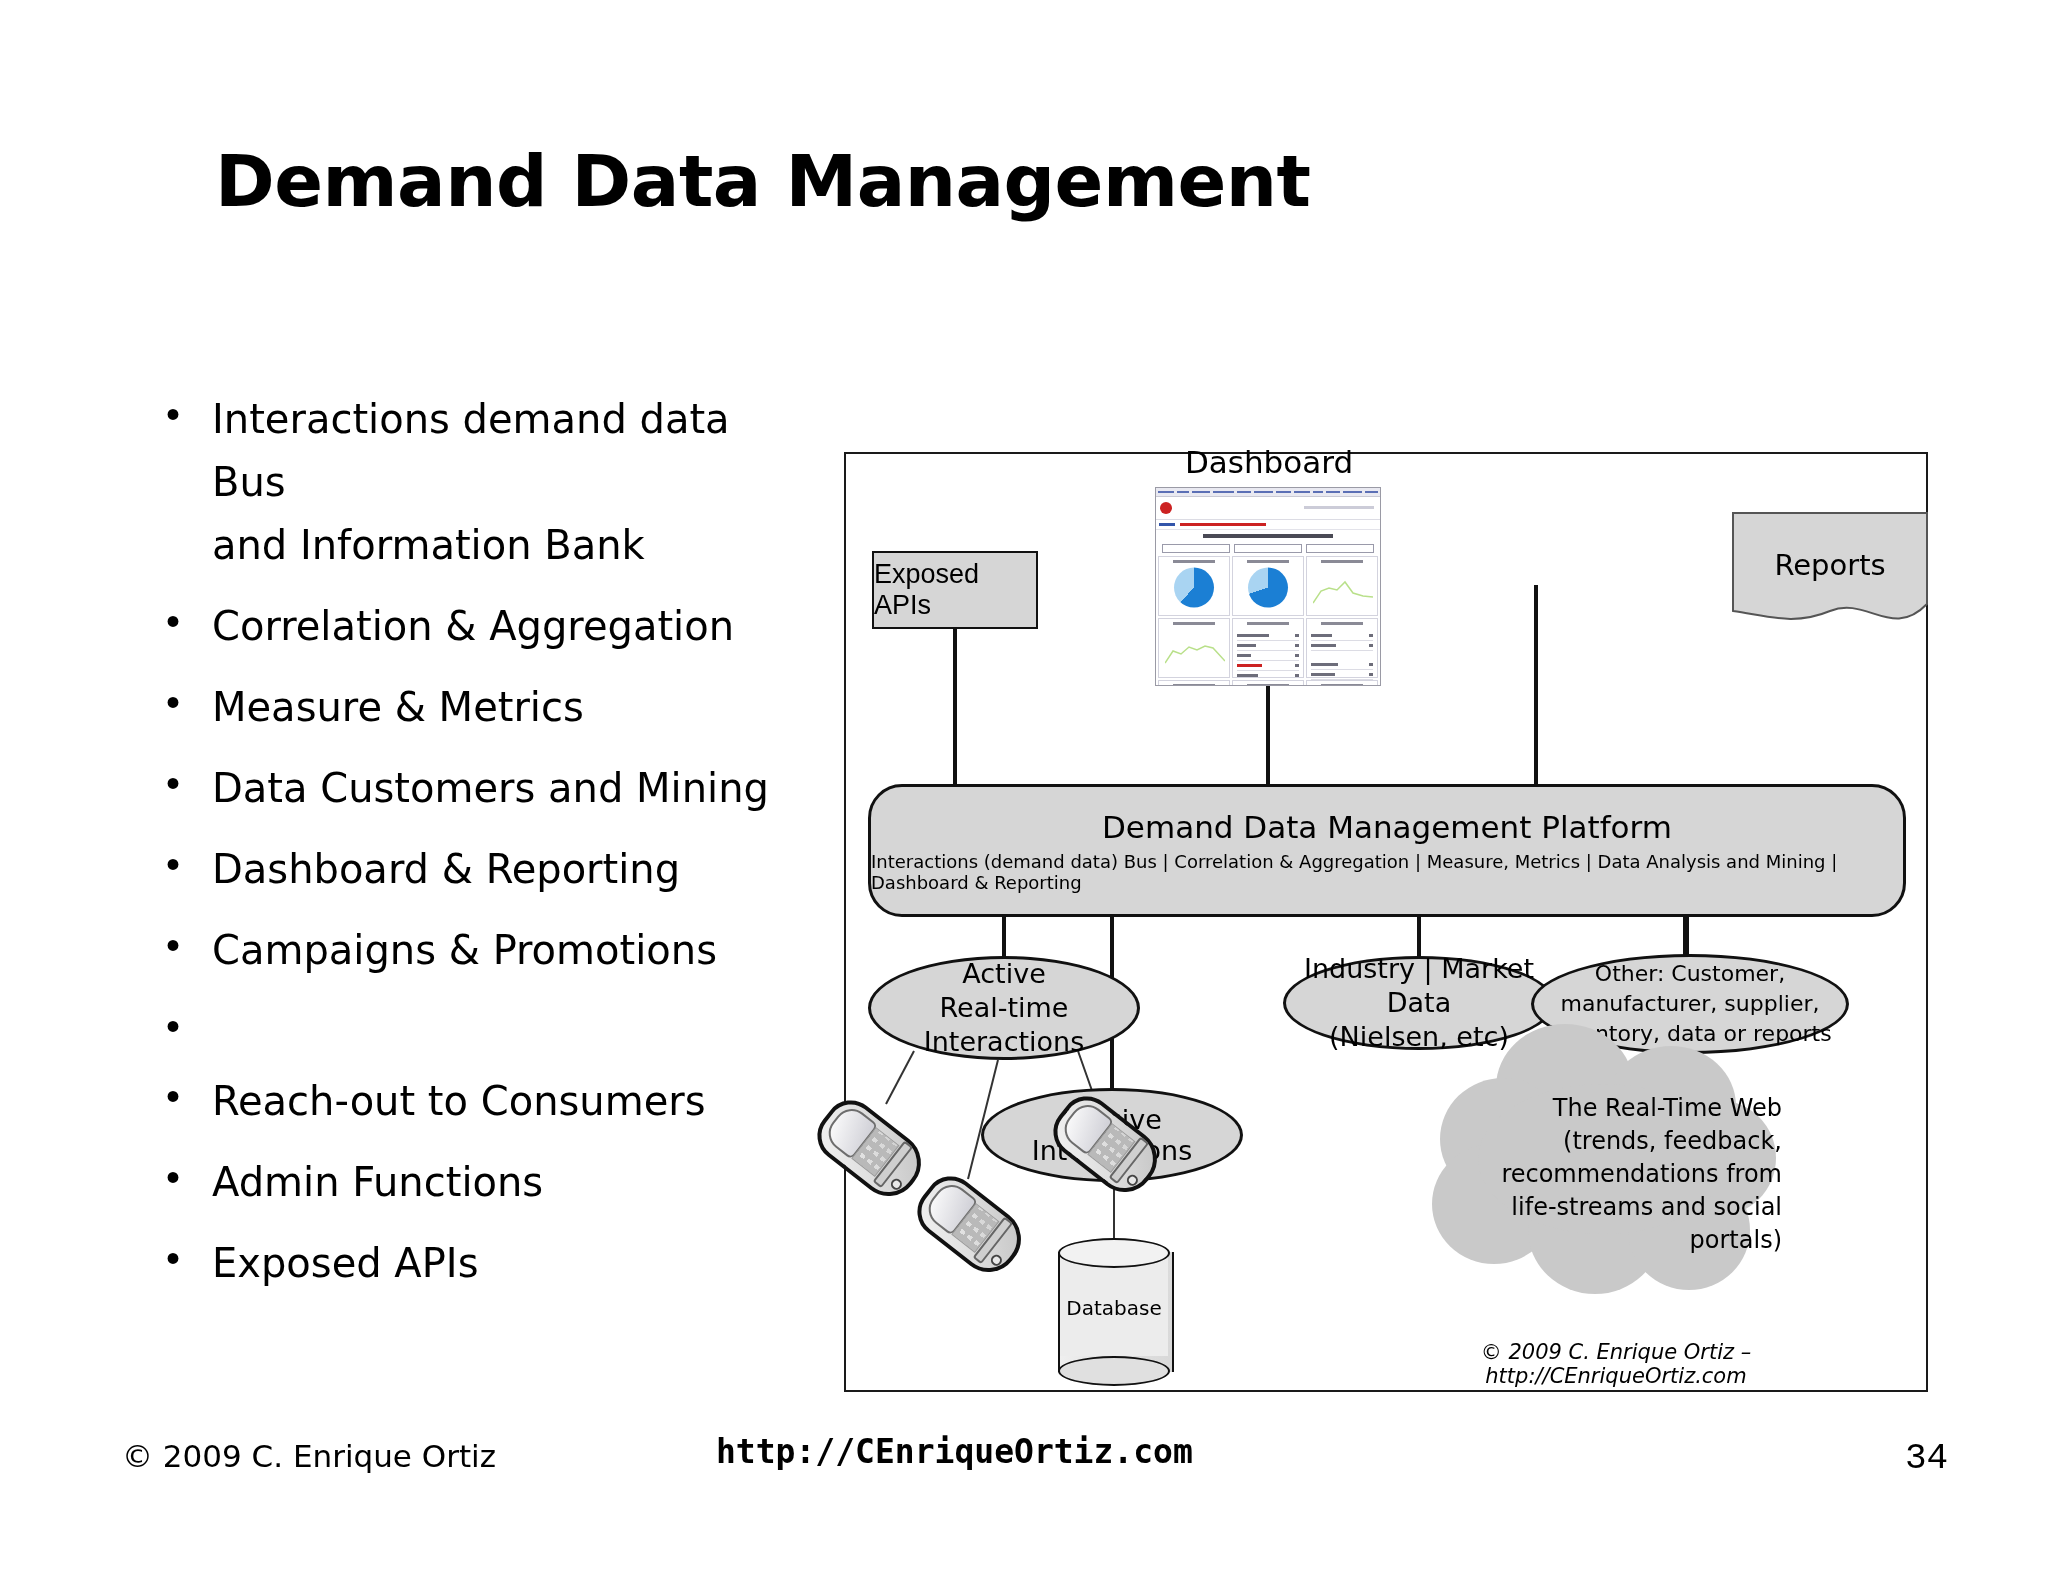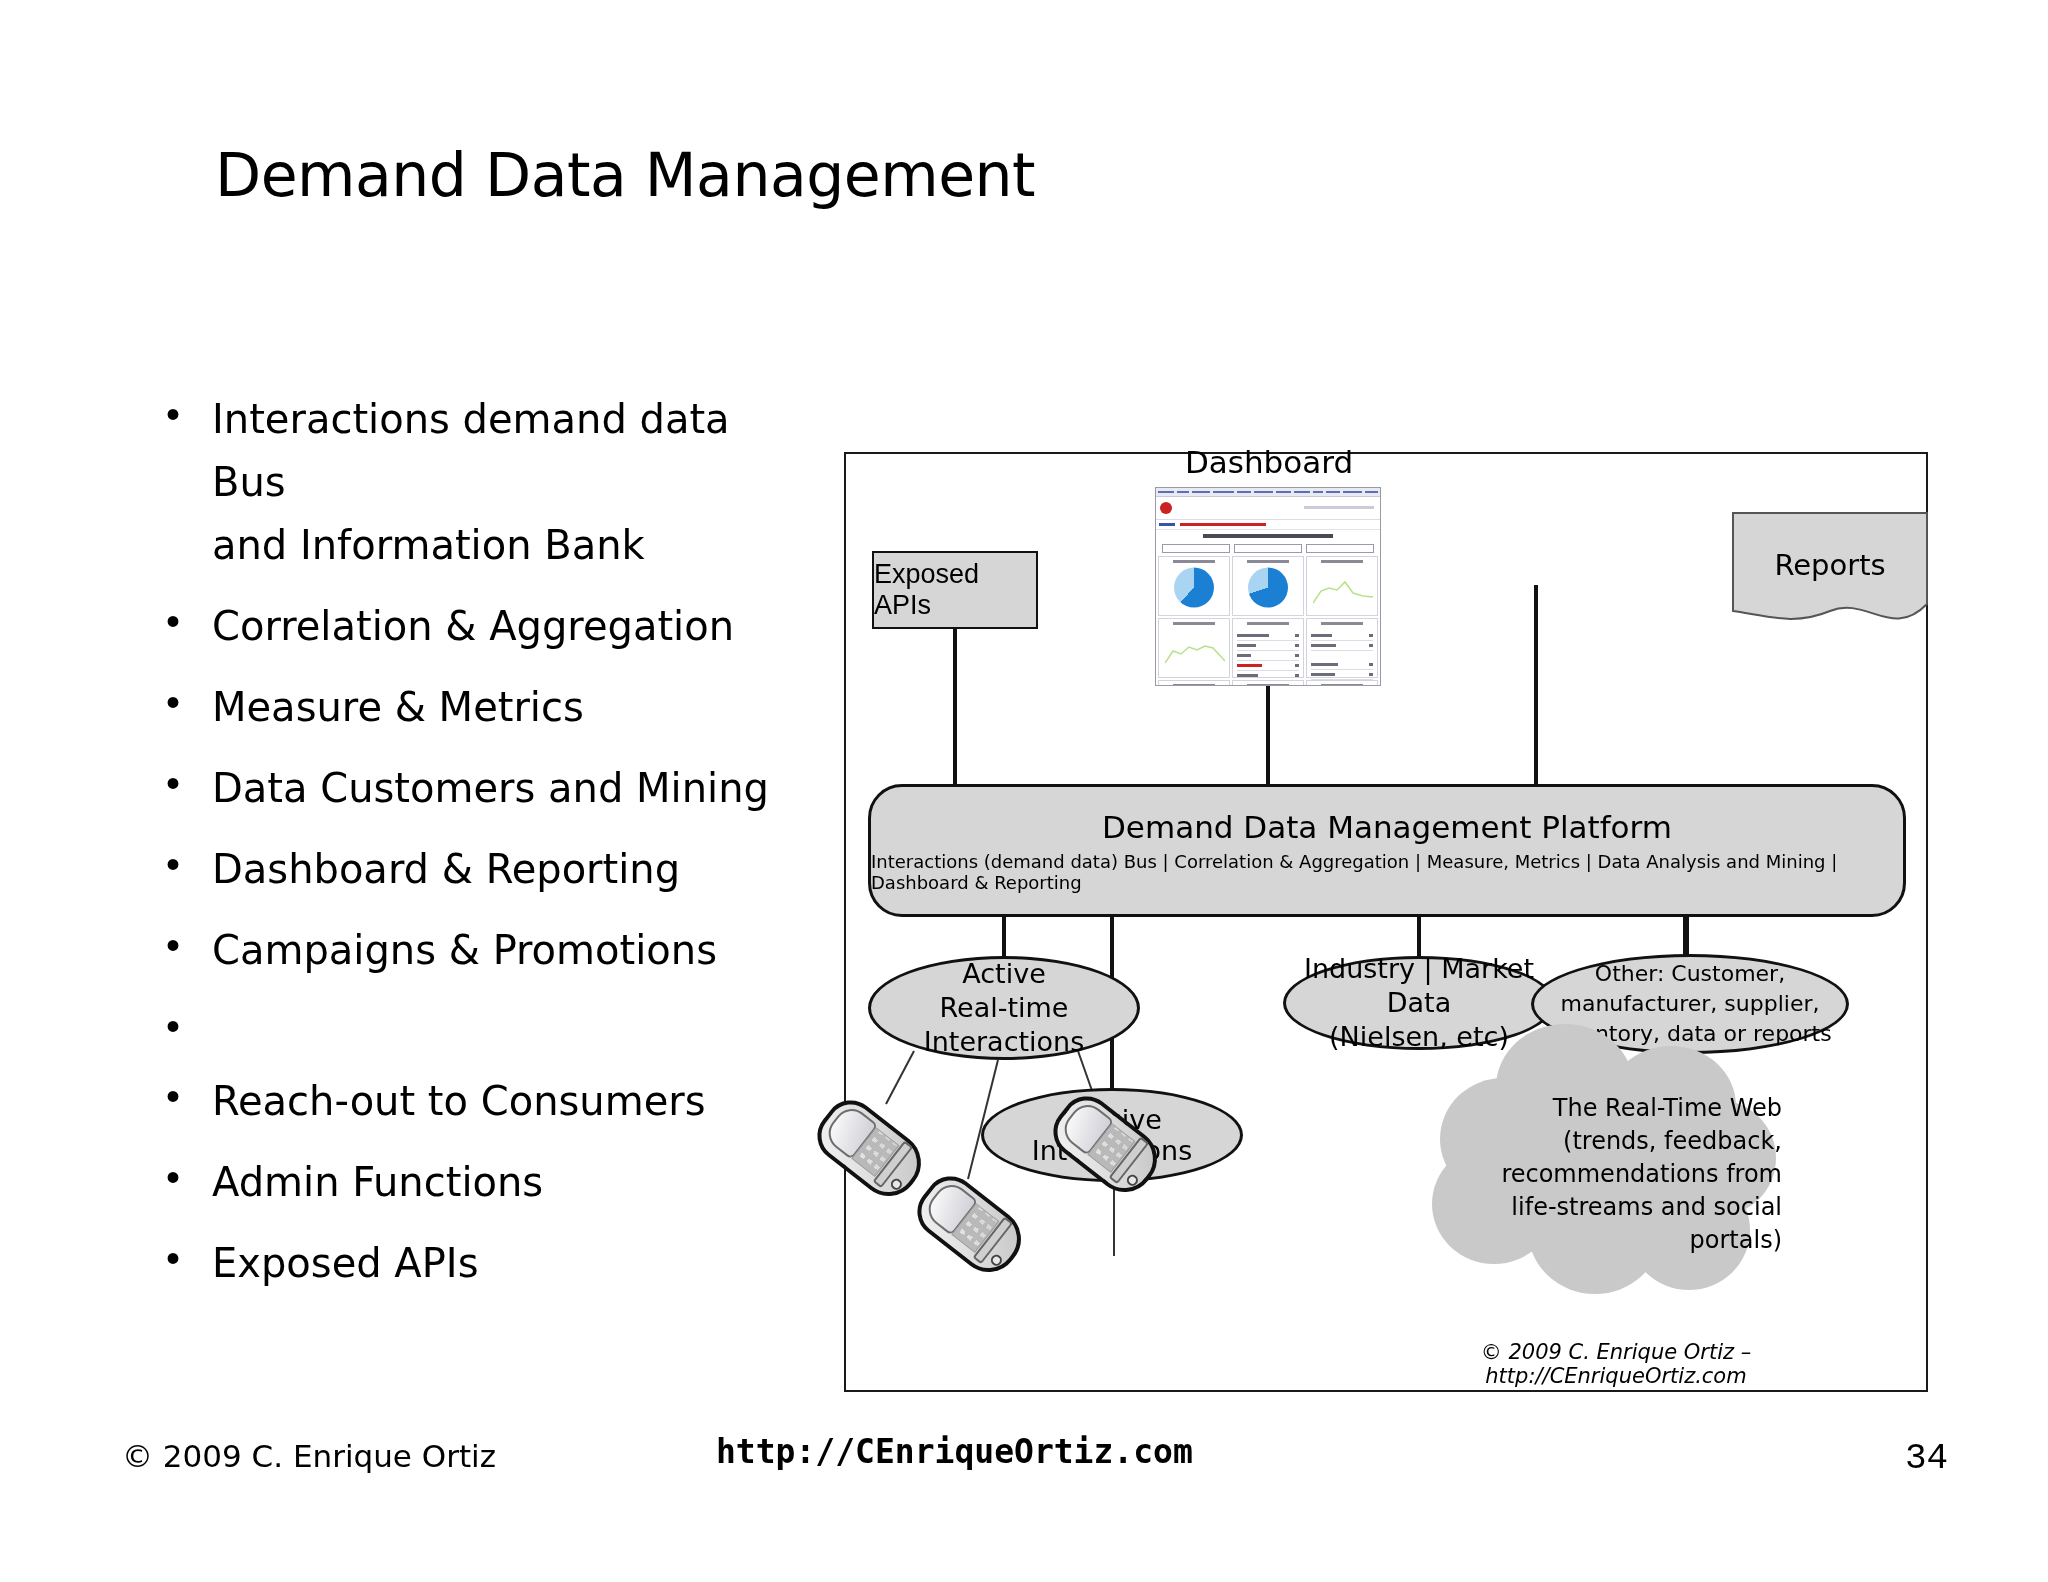--- a/index.html
+++ b/index.html
@@ -2,21 +2,21 @@
 <html><head>
 <meta charset="utf-8">
 <style>
   html,body{margin:0;padding:0;background:#fff;}
   body{width:2048px;height:1582px;position:relative;overflow:hidden;
        font-family:"Liberation Sans",sans-serif;color:#000;}
 
   
   #slide-title{
     position:absolute; left:215px; top:145px; width:1500px;
-    font-size:60px; font-weight:400; letter-spacing:-0.5px;
+    font-size:72px; font-weight:700; letter-spacing:-0.5px;
     font-family:"DejaVu Sans","Liberation Sans",sans-serif;
     line-height:1.0; white-space:nowrap;
   }
 
   
   #bullets{position:absolute; left:160px; top:388px; width:640px;}
   .bullet-row{display:flex; align-items:flex-start; margin-bottom:18px;}
   .bullet-dot{
     width:46px; flex:0 0 46px; font-size:40px; line-height:52px;
     text-align:left; padding-left:6px;
@@ -377,20 +377,27 @@
     <span class="puff" style="left:96px;  top:142px; width:134px; height:128px;"></span>
     <span class="puff" style="left:196px; top:146px; width:122px; height:120px;"></span>
     <span class="puff" style="left:46px;  top:60px;  width:250px; height:150px;"></span>
     <span class="lbl">The Real-Time Web
 (trends, feedback,
 recommendations from
 life-streams and social
 portals)</span>
   </div>
 
+  <div class="node" id="database">
+    <span id="db-body"></span>
+    <span id="db-cover"></span>
+    <span id="db-bot"></span>
+    <span id="db-top"></span>
+    <span class="lbl">Database</span>
+  </div>
 
   <div class="phone" style="left:-8px; top:640px; transform:rotate(-52deg);">
     <span class="body"></span>
       <span class="screen"></span>
       <span class="keys"></span>
     <span class="hinge"></span>
       <span class="dot"></span>
   </div>
   <div class="phone" style="left:228px; top:636px; transform:rotate(-52deg);">
     <span class="body"></span>

